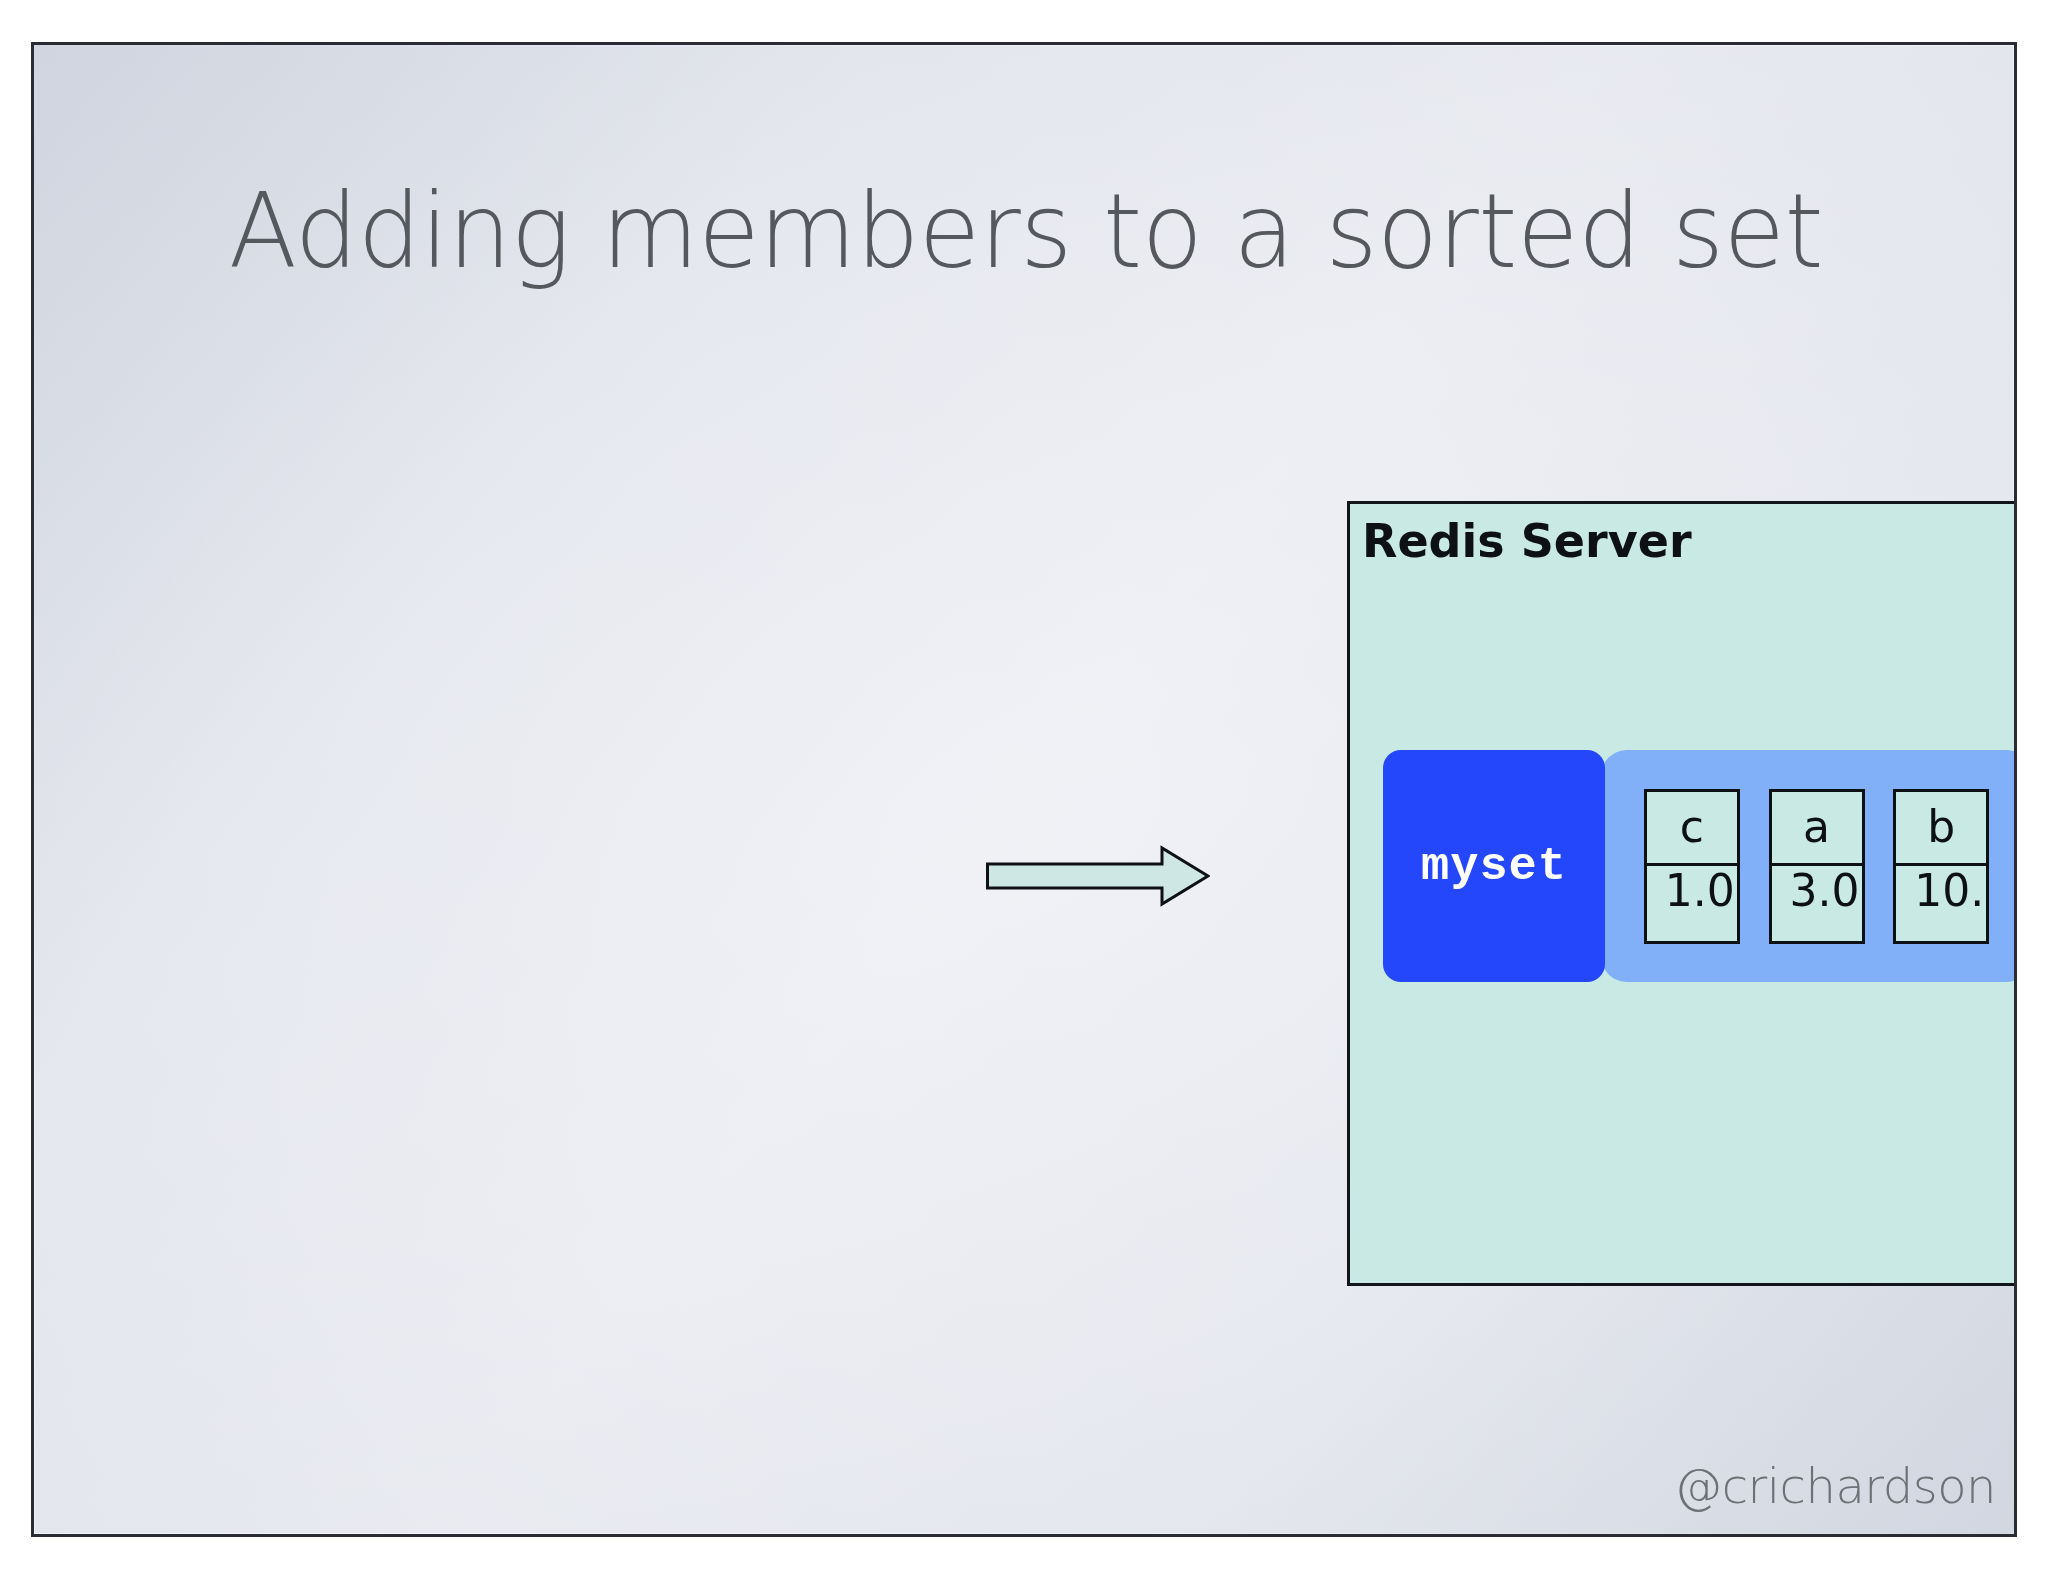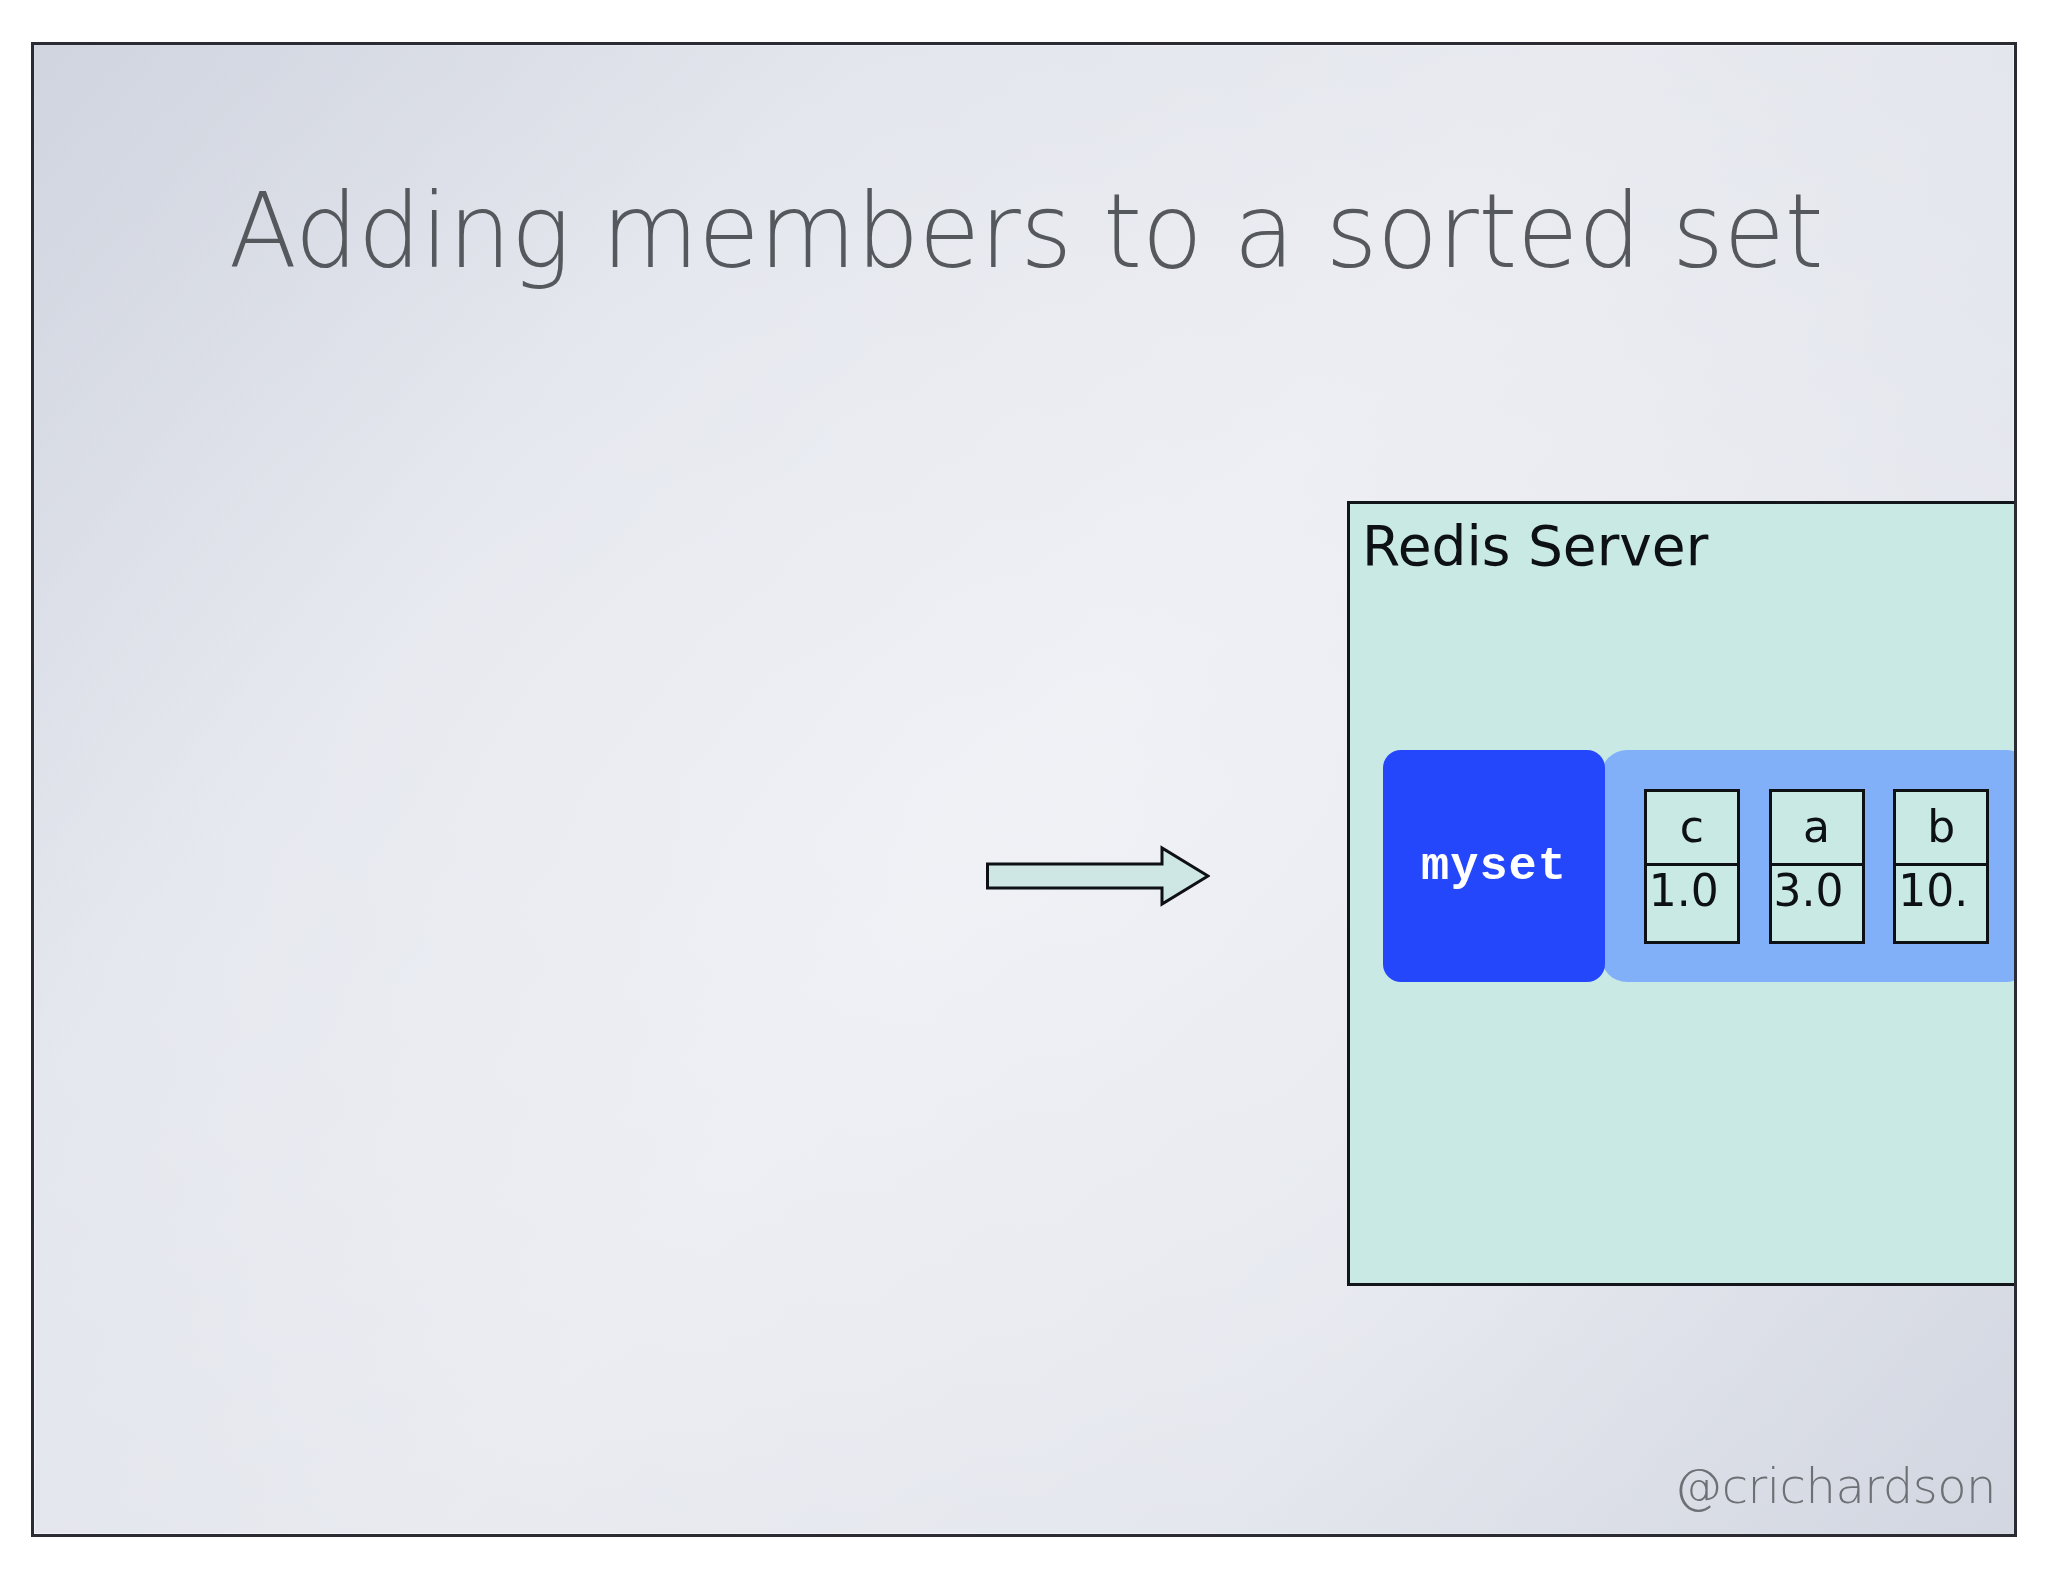--- a/index.html
+++ b/index.html
@@ -96,22 +96,22 @@
     height: 785px;
     background: #c9e9e5;
     border: 3px solid #12161a;
   }
 
   .redis-server-label {
     position: absolute;
     left: 12px;
     top: 10px;
     font-family: "DejaVu Sans", sans-serif;
-    font-weight: 400;
-    font-size: 55px;
+    font-weight: 700;
+    font-size: 46px;
     color: #0d1114;
     letter-spacing: 0px;
   }
 
   
   .sorted-set {
     position: absolute;
     left: 33px;
     top: 246px;
     width: 649px;
@@ -171,21 +171,21 @@
     font-size: 44px;
     color: #0d1114;
     line-height: 1;
   }
 
   .entry-score {
     flex: 1 1 50%;
     display: flex;
     align-items: flex-start;
     justify-content: flex-start;
-    padding-left: 2px;
+    padding-left: 18px;
     padding-top: 2px;
     overflow: hidden;
     font-family: "DejaVu Sans", sans-serif;
     font-size: 44px;
     color: #0d1114;
     line-height: 1.05;
     white-space: nowrap;
   }
 
   

